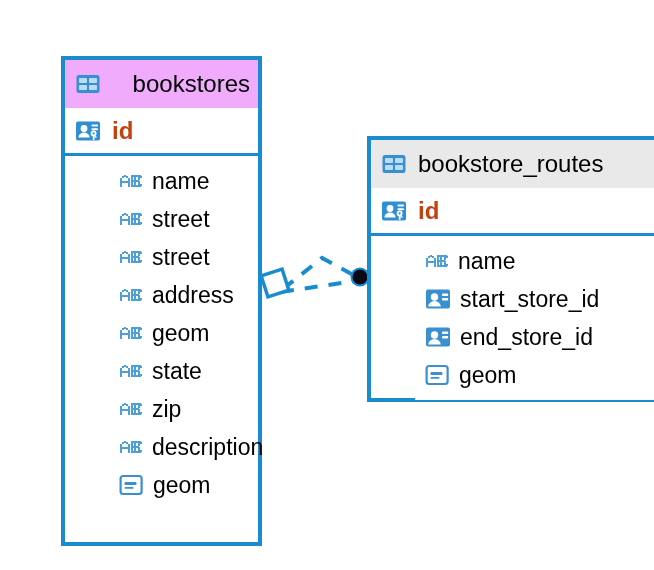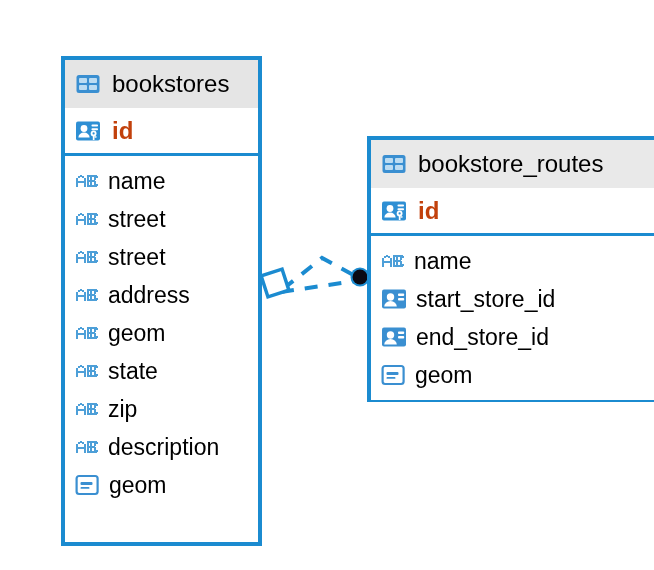--- a/index.html
+++ b/index.html
@@ -32,40 +32,41 @@
   .entity-header {
     display: flex;
     align-items: center;
     box-sizing: border-box;
     height: 48px;
     padding: 0 8px 0 10px;
     font-size: 24px;
     color: #000000;
     white-space: nowrap;
   }
-  .entity-header.orange { background: #e5e5e5; }
+  .entity-header.orange { background: #f0abfc; justify-content: space-between; }
   .entity-header.grey   { background: #e9e9e9; }
 
   .pk-row {
     display: flex;
     align-items: center;
     box-sizing: border-box;
     height: 48px;
     padding: 0 8px 0 10px;
     border-bottom: 3px solid #1b8bd0;
     font-size: 24px;
     font-weight: bold;
     color: #c2410c;
     background: #ffffff;
     white-space: nowrap;
   }
 
   .field-list {
     padding: 6px 0 6px 0;
     background: #ffffff;
+    margin-left: 44px;
   }
 
   .field-row {
     display: flex;
     align-items: center;
     box-sizing: border-box;
     height: 38px;
     padding: 0 8px 0 10px;
     font-size: 23px;
     color: #000000;

